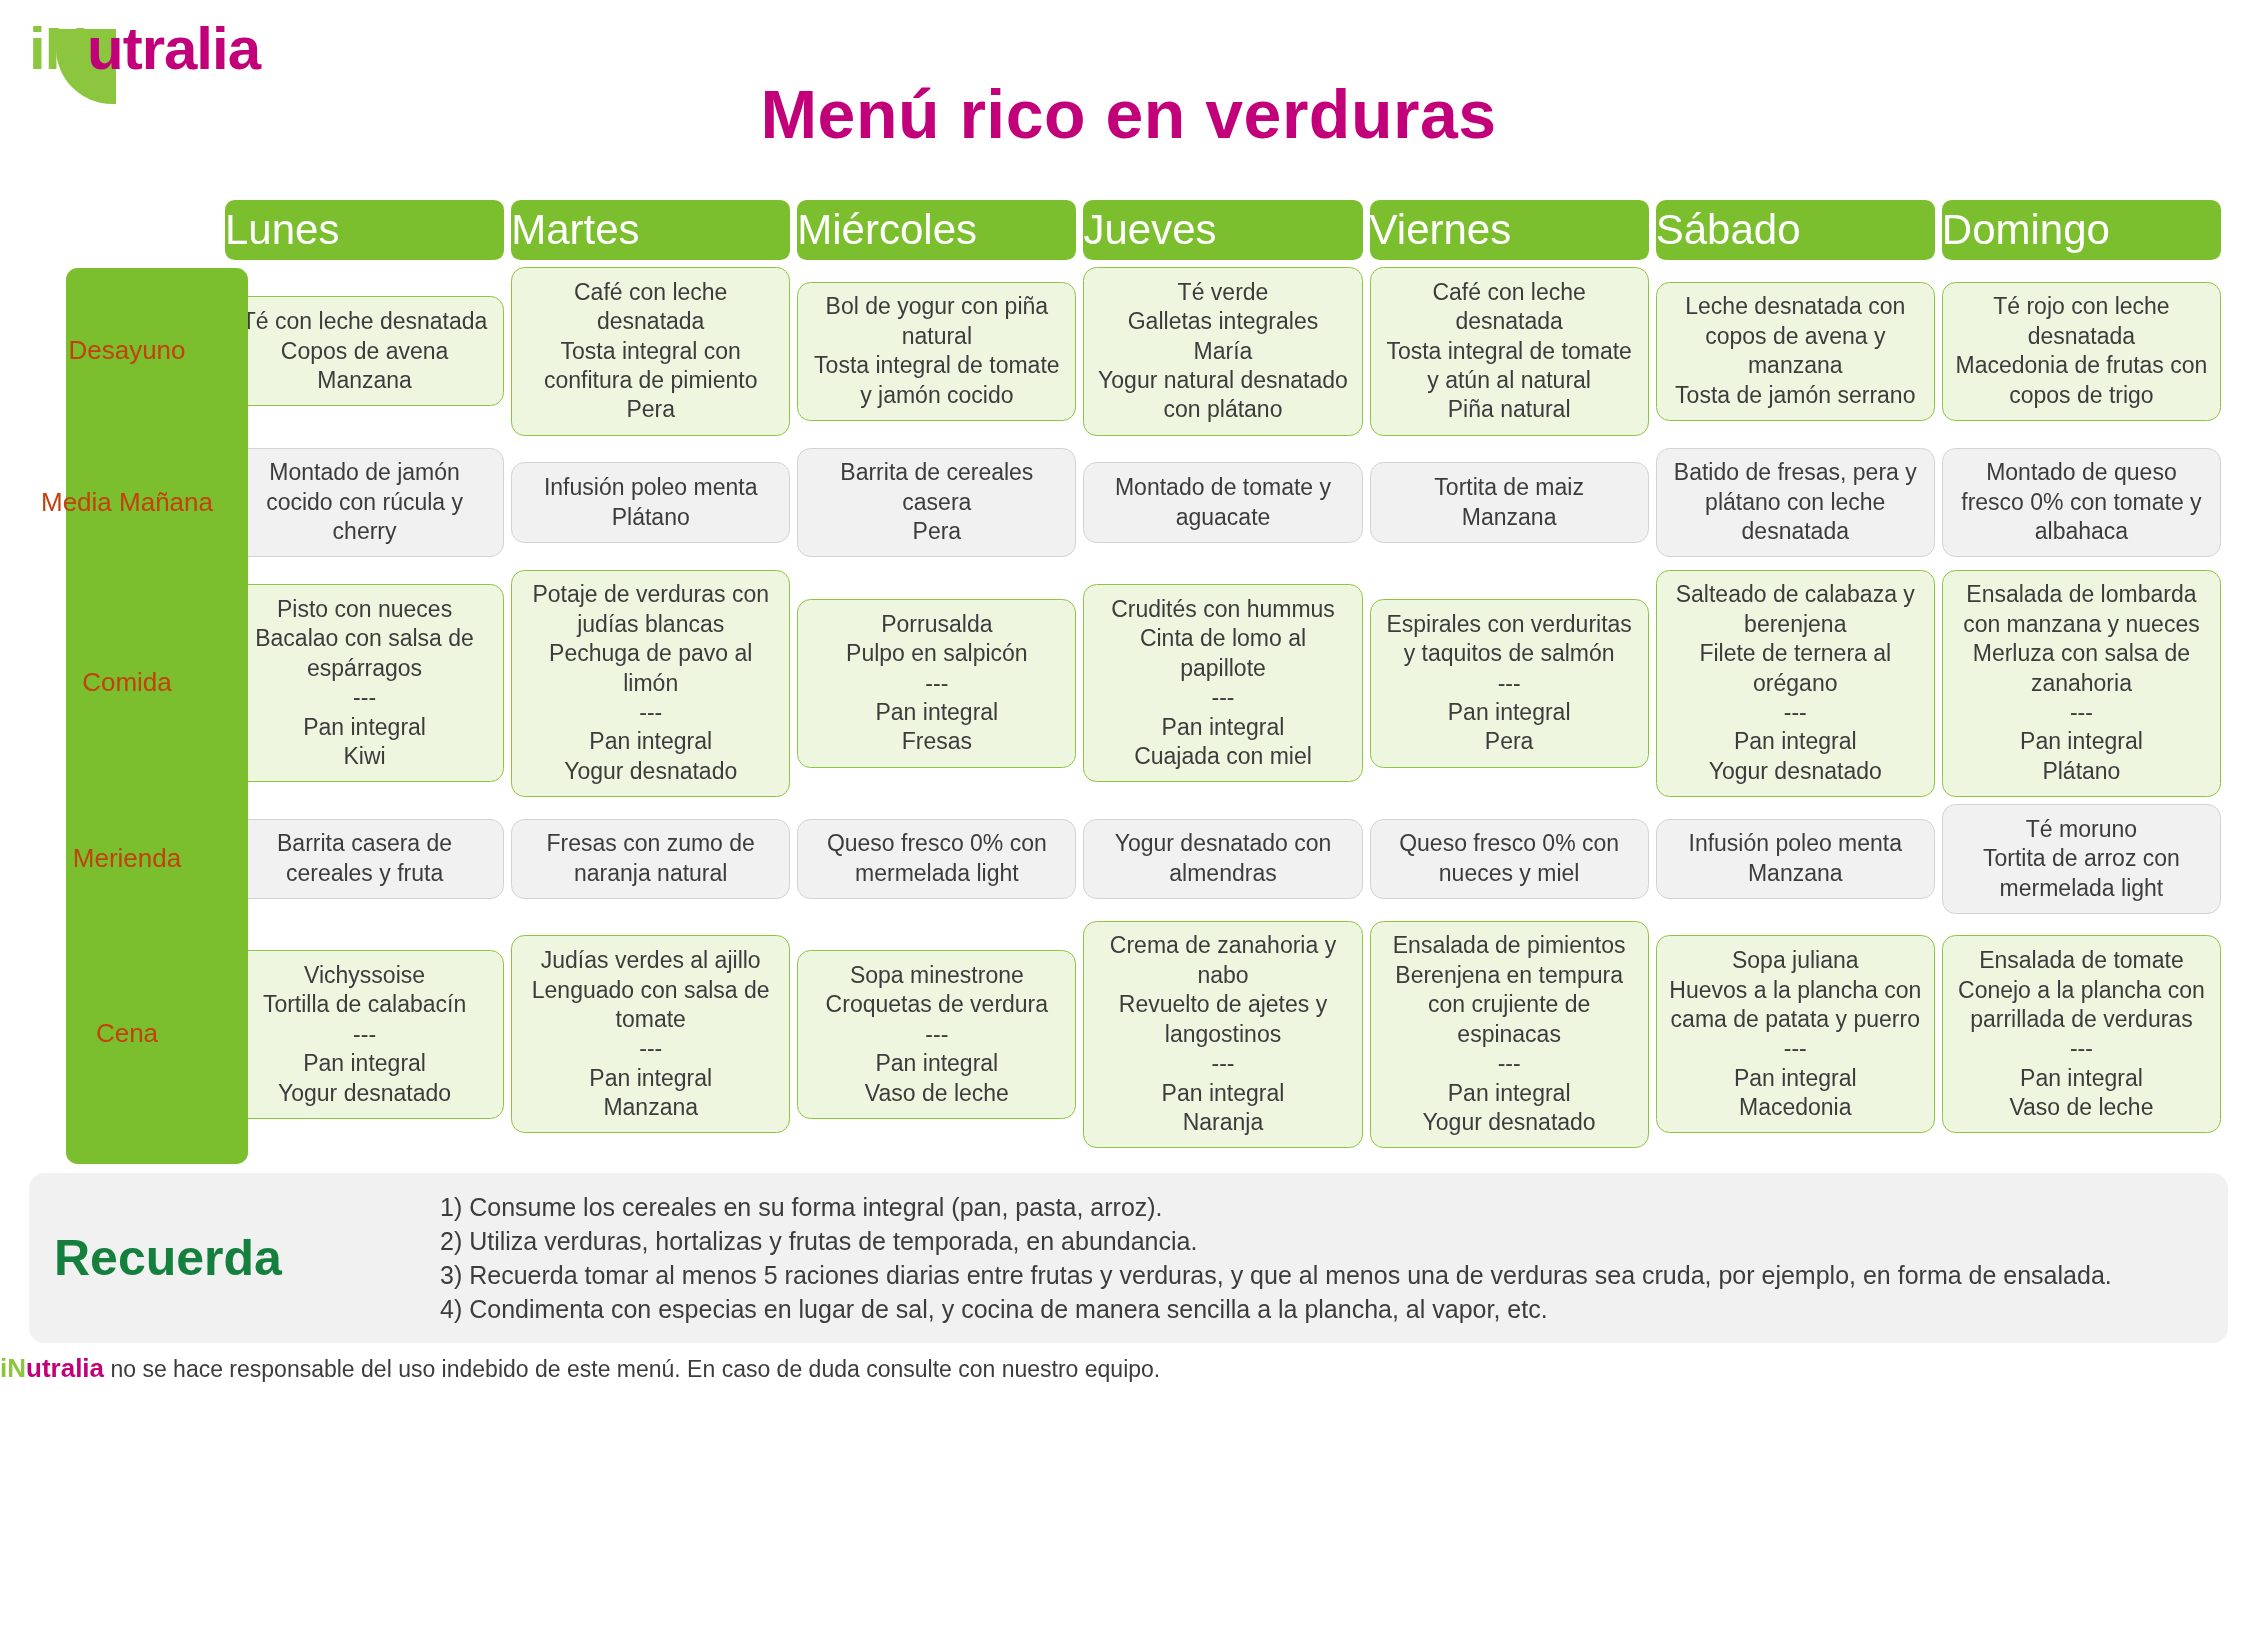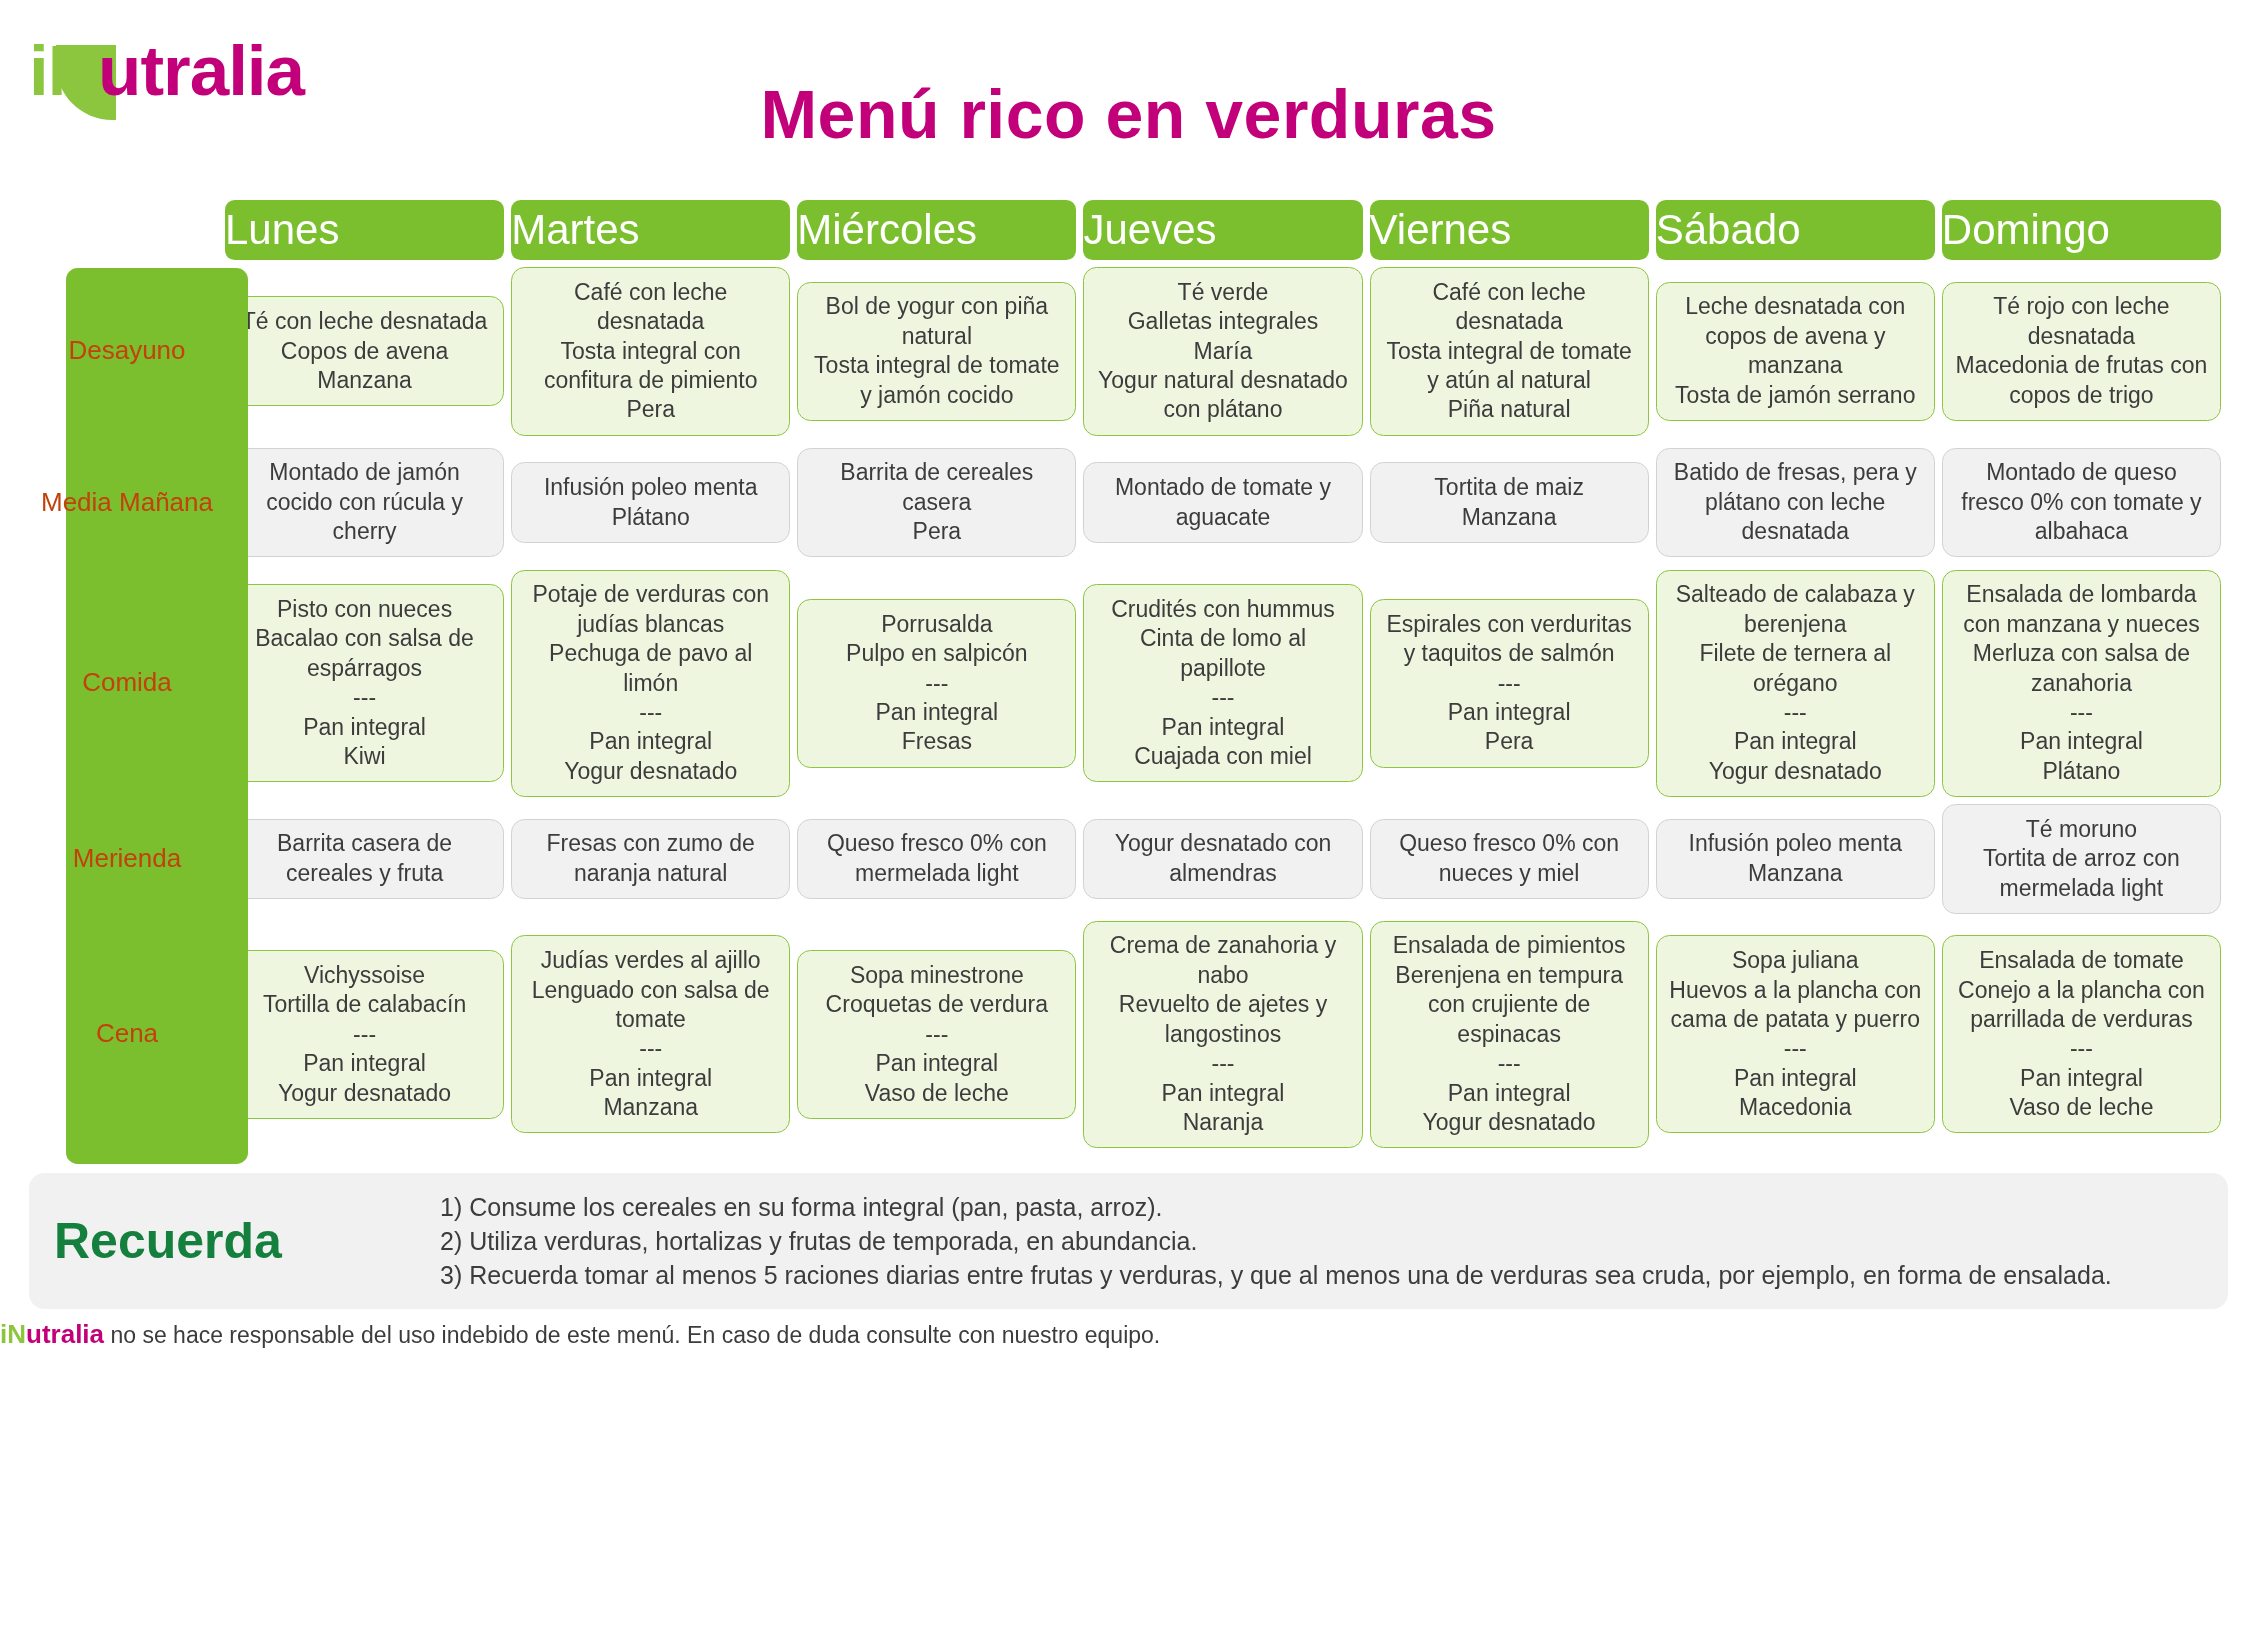--- a/index.html
+++ b/index.html
@@ -17,22 +17,22 @@
   }
 
   
   .header {
     position: relative;
     height: 193px;
   }
   .logo {
     position: absolute;
     left: 29px;
-    top: 35px;
-    font-size: 71px;
+    top: 19px;
+    font-size: 60px;
     font-weight: bold;
     letter-spacing: -1px;
     line-height: 1;
     white-space: nowrap;
   }
   .logo .i { color: #8cc63e; }
   .logo .n { color: #8cc63e; }
   .logo .rest { color: #c2007a; }
   .leaf {
     position: absolute;
@@ -492,19 +492,20 @@
     </tbody>
   </table>
 </div>
 
 <div class="recuerda">
   <div class="recuerda-title">Recuerda</div>
   <div class="recuerda-list">
     <span class="item">1) Consume los cereales en su forma integral (pan, pasta, arroz).</span>
     <span class="item">2) Utiliza verduras, hortalizas y frutas de temporada, en abundancia.</span>
     <span class="item">3) Recuerda tomar al menos 5 raciones diarias entre frutas y verduras, y que al menos una de verduras sea cruda, por ejemplo, en forma de ensalada.</span>
+    <span class="item">4) Condimenta con especias en lugar de sal, y cocina de manera sencilla a la plancha, al vapor, etc.</span>
   </div>
 </div>
 
 <div class="footer">
   <span class="flogo"><span class="g">i</span><span class="g">N</span><span class="p">utralia</span></span><span> no se hace responsable del uso indebido de este menú. En caso de duda consulte con nuestro equipo.</span>
 </div>
 
 
 </body></html>

